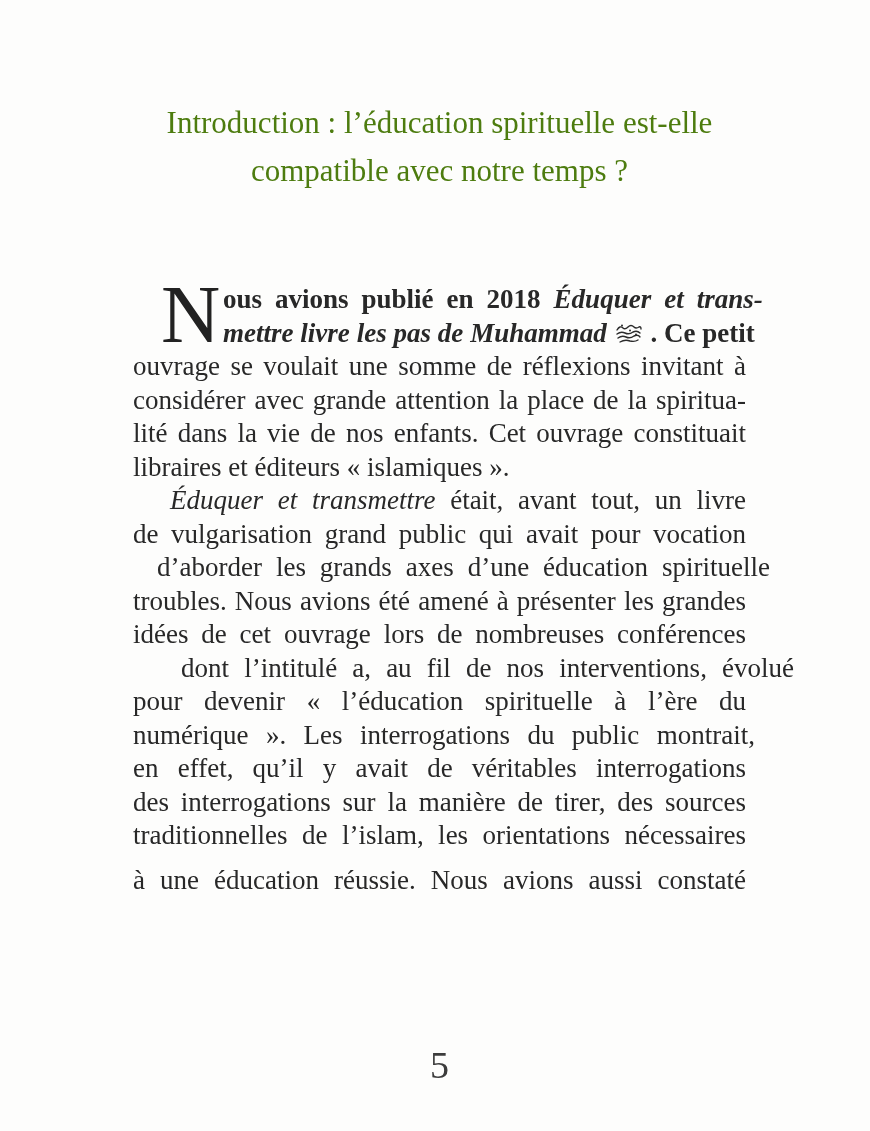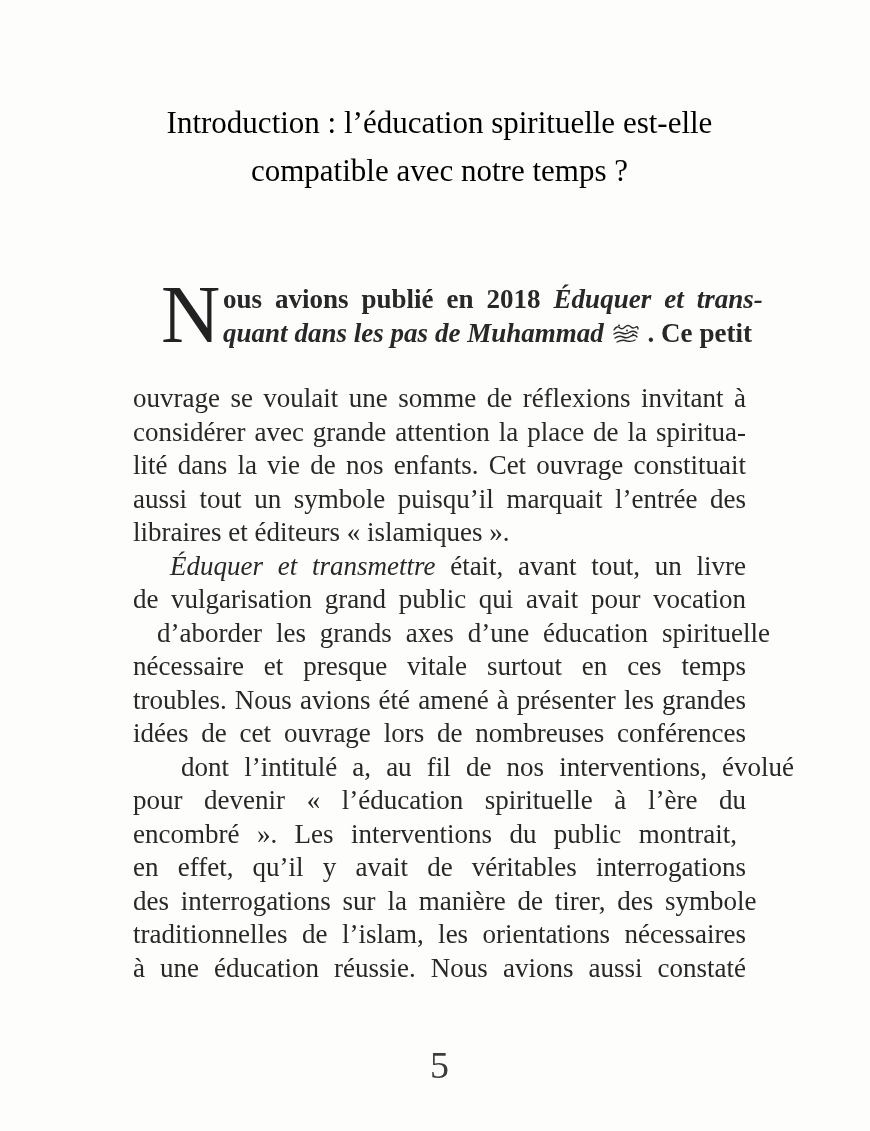--- a/index.html
+++ b/index.html
@@ -9,21 +9,21 @@
     font-family:"Liberation Serif","DejaVu Serif",serif;
     color:#2a2a2a;
     overflow:hidden;
     position:relative;
   }
   .page{position:absolute;inset:0;background:#fdfdfc;}
   .content{position:absolute;left:133px;top:0;width:613px;height:100%;}
   .title{
     position:absolute;top:99px;left:0;width:100%;
     margin:0;font-weight:normal;
-    font-size:31px;line-height:48px;color:#000000;
+    font-size:31px;line-height:48px;color:#4d7c0f;
     text-align:center;
   }
   .title-line{white-space:nowrap;}
   .bodytext{position:absolute;top:283px;left:0;width:613px;font-size:27px;color:#282828;}
   .line{height:33.5px;line-height:33.5px;white-space:nowrap;}
   .line.drop{padding-left:90px;font-weight:bold;}
   .line.ind{padding-left:37px;}
   .wrap{display:inline;}
   .it{font-style:italic;}
   .dropcap{
@@ -46,52 +46,50 @@
 
     <h1 class="title">
       <div class="title-line">Introduction : l’éducation spirituelle est-elle</div>
       <div class="title-line">compatible avec notre temps ?</div>
     </h1>
 
     <div class="bodytext">
       <span class="dropcap">N</span>
       <div id="lines">
           <div class="line j drop" style="word-spacing: 6.25446px;"><span class="wrap"><span>ous avions publié en 2018 </span><span class="it">Éduquer et trans-</span></span></div>
-          <div class="line j drop" style="word-spacing: 0.0935268px;"><span class="wrap"><span class="it">quant dans les pas de Muhammad </span>
+          <div class="line j drop" style="word-spacing: 0.0935268px;"><span class="wrap"><span class="it">mettre livre les pas de Muhammad </span>
   <span class="pbuh"><svg width="30" height="22" viewBox="0 0 30 22" xmlns="http://www.w3.org/2000/svg">
     <g stroke="#2b2b2b" stroke-width="1.4" fill="none" stroke-linecap="round">
       <path d="M3 7 Q6 2 9 5 Q11 7 14 4 Q17 1 20 4 Q22 6 25 4 Q27 3 27 6"></path>
       <path d="M3 11 Q7 8 11 10 Q15 12 19 9 Q23 7 26 10"></path>
       <path d="M4 15 Q8 12 12 14 Q16 16 20 13 Q24 11 26 14"></path>
       <path d="M6 19 Q11 16 16 18 Q21 19 24 17"></path>
     </g>
     <g fill="#2b2b2b">
       <circle cx="8" cy="2.6" r="1"></circle>
       <circle cx="16" cy="7.5" r="1"></circle>
       <circle cx="22" cy="11.5" r="1"></circle>
     </g>
   </svg></span>
 <span>. Ce petit</span></span></div>
-          <div class="line j" style="word-spacing: 3.70703px; margin-top: 32px;"><span class="wrap"><span>ouvrage se voulait une somme de réflexions invitant à</span></span></div>
+          <div class="line j" style="word-spacing: 3.70703px;"><span class="wrap"><span>ouvrage se voulait une somme de réflexions invitant à</span></span></div>
           <div class="line j" style="word-spacing: 2.22266px;"><span class="wrap"><span>considérer avec grande attention la place de la spiritua-</span></span></div>
           <div class="line j" style="word-spacing: 3.46007px;"><span class="wrap"><span>lité dans la vie de nos enfants. Cet ouvrage constituait</span></span></div>
-          <div class="line j" style="word-spacing: 5.83482px;"><span class="wrap"><span>aussi tout un symbole puisqu’il marquait l’entrée des</span></span></div>
           <div class="line"><span class="wrap"><span>libraires et éditeurs « islamiques ».</span></span></div>
           <div class="line j ind" style="word-spacing: 7.97768px;"><span class="wrap"><span class="it">Éduquer et transmettre</span><span> était, avant tout, un livre</span></span></div>
           <div class="line j" style="word-spacing: 5.84152px; text-align: right;"><span class="wrap"><span>de vulgarisation grand public qui avait pour vocation</span></span></div>
           <div class="line j" style="word-spacing: 7.20052px; margin-left: 24px;"><span class="wrap"><span>d’aborder les grands axes d’une éducation spirituelle</span></span></div>
-          <div class="line j" style="word-spacing: 13.1339px;"><span class="wrap"><span>nécessaire et presque vitale surtout en ces temps</span></span></div>
           <div class="line j" style="word-spacing: 1.36914px;"><span class="wrap"><span>troubles. Nous avions été amené à présenter les grandes</span></span></div>
           <div class="line j" style="word-spacing: 6.0692px; text-align: center;"><span class="wrap"><span>idées de cet ouvrage lors de nombreuses conférences</span></span></div>
           <div class="line j" style="word-spacing: 8.38867px; margin-left: 48px;"><span class="wrap"><span>dont l’intitulé a, au fil de nos interventions, évolué</span></span></div>
           <div class="line j" style="word-spacing: 14.8482px;"><span class="wrap"><span>pour devenir « l’éducation spirituelle à l’ère du</span></span></div>
-          <div class="line j" style="word-spacing: 10.6849px;"><span class="wrap"><span>encombré ». Les interventions du public montrait,</span></span></div>
+          <div class="line j" style="word-spacing: 10.6849px;"><span class="wrap"><span>numérique ». Les interrogations du public montrait,</span></span></div>
           <div class="line j" style="word-spacing: 12.4531px;"><span class="wrap"><span>en effet, qu’il y avait de véritables interrogations</span></span></div>
-          <div class="line j" style="word-spacing: 5.06445px;"><span class="wrap"><span>des interrogations sur la manière de tirer, des symbole</span></span></div>
+          <div class="line j" style="word-spacing: 5.06445px;"><span class="wrap"><span>des interrogations sur la manière de tirer, des sources</span></span></div>
           <div class="line j" style="word-spacing: 7.73125px;"><span class="wrap"><span>traditionnelles de l’islam, les orientations nécessaires</span></span></div>
-          <div class="line j" style="word-spacing: 8.3058px;"><span class="wrap"><span>à une éducation réussie. Nous avions aussi constaté</span></span></div>
+          <div class="line j" style="word-spacing: 8.3058px; margin-top: 11px;"><span class="wrap"><span>à une éducation réussie. Nous avions aussi constaté</span></span></div>
         </div>
     </div>
 
     <div class="pagenum">5</div>
 
   </div>
 </div>
 
 </body></html>

